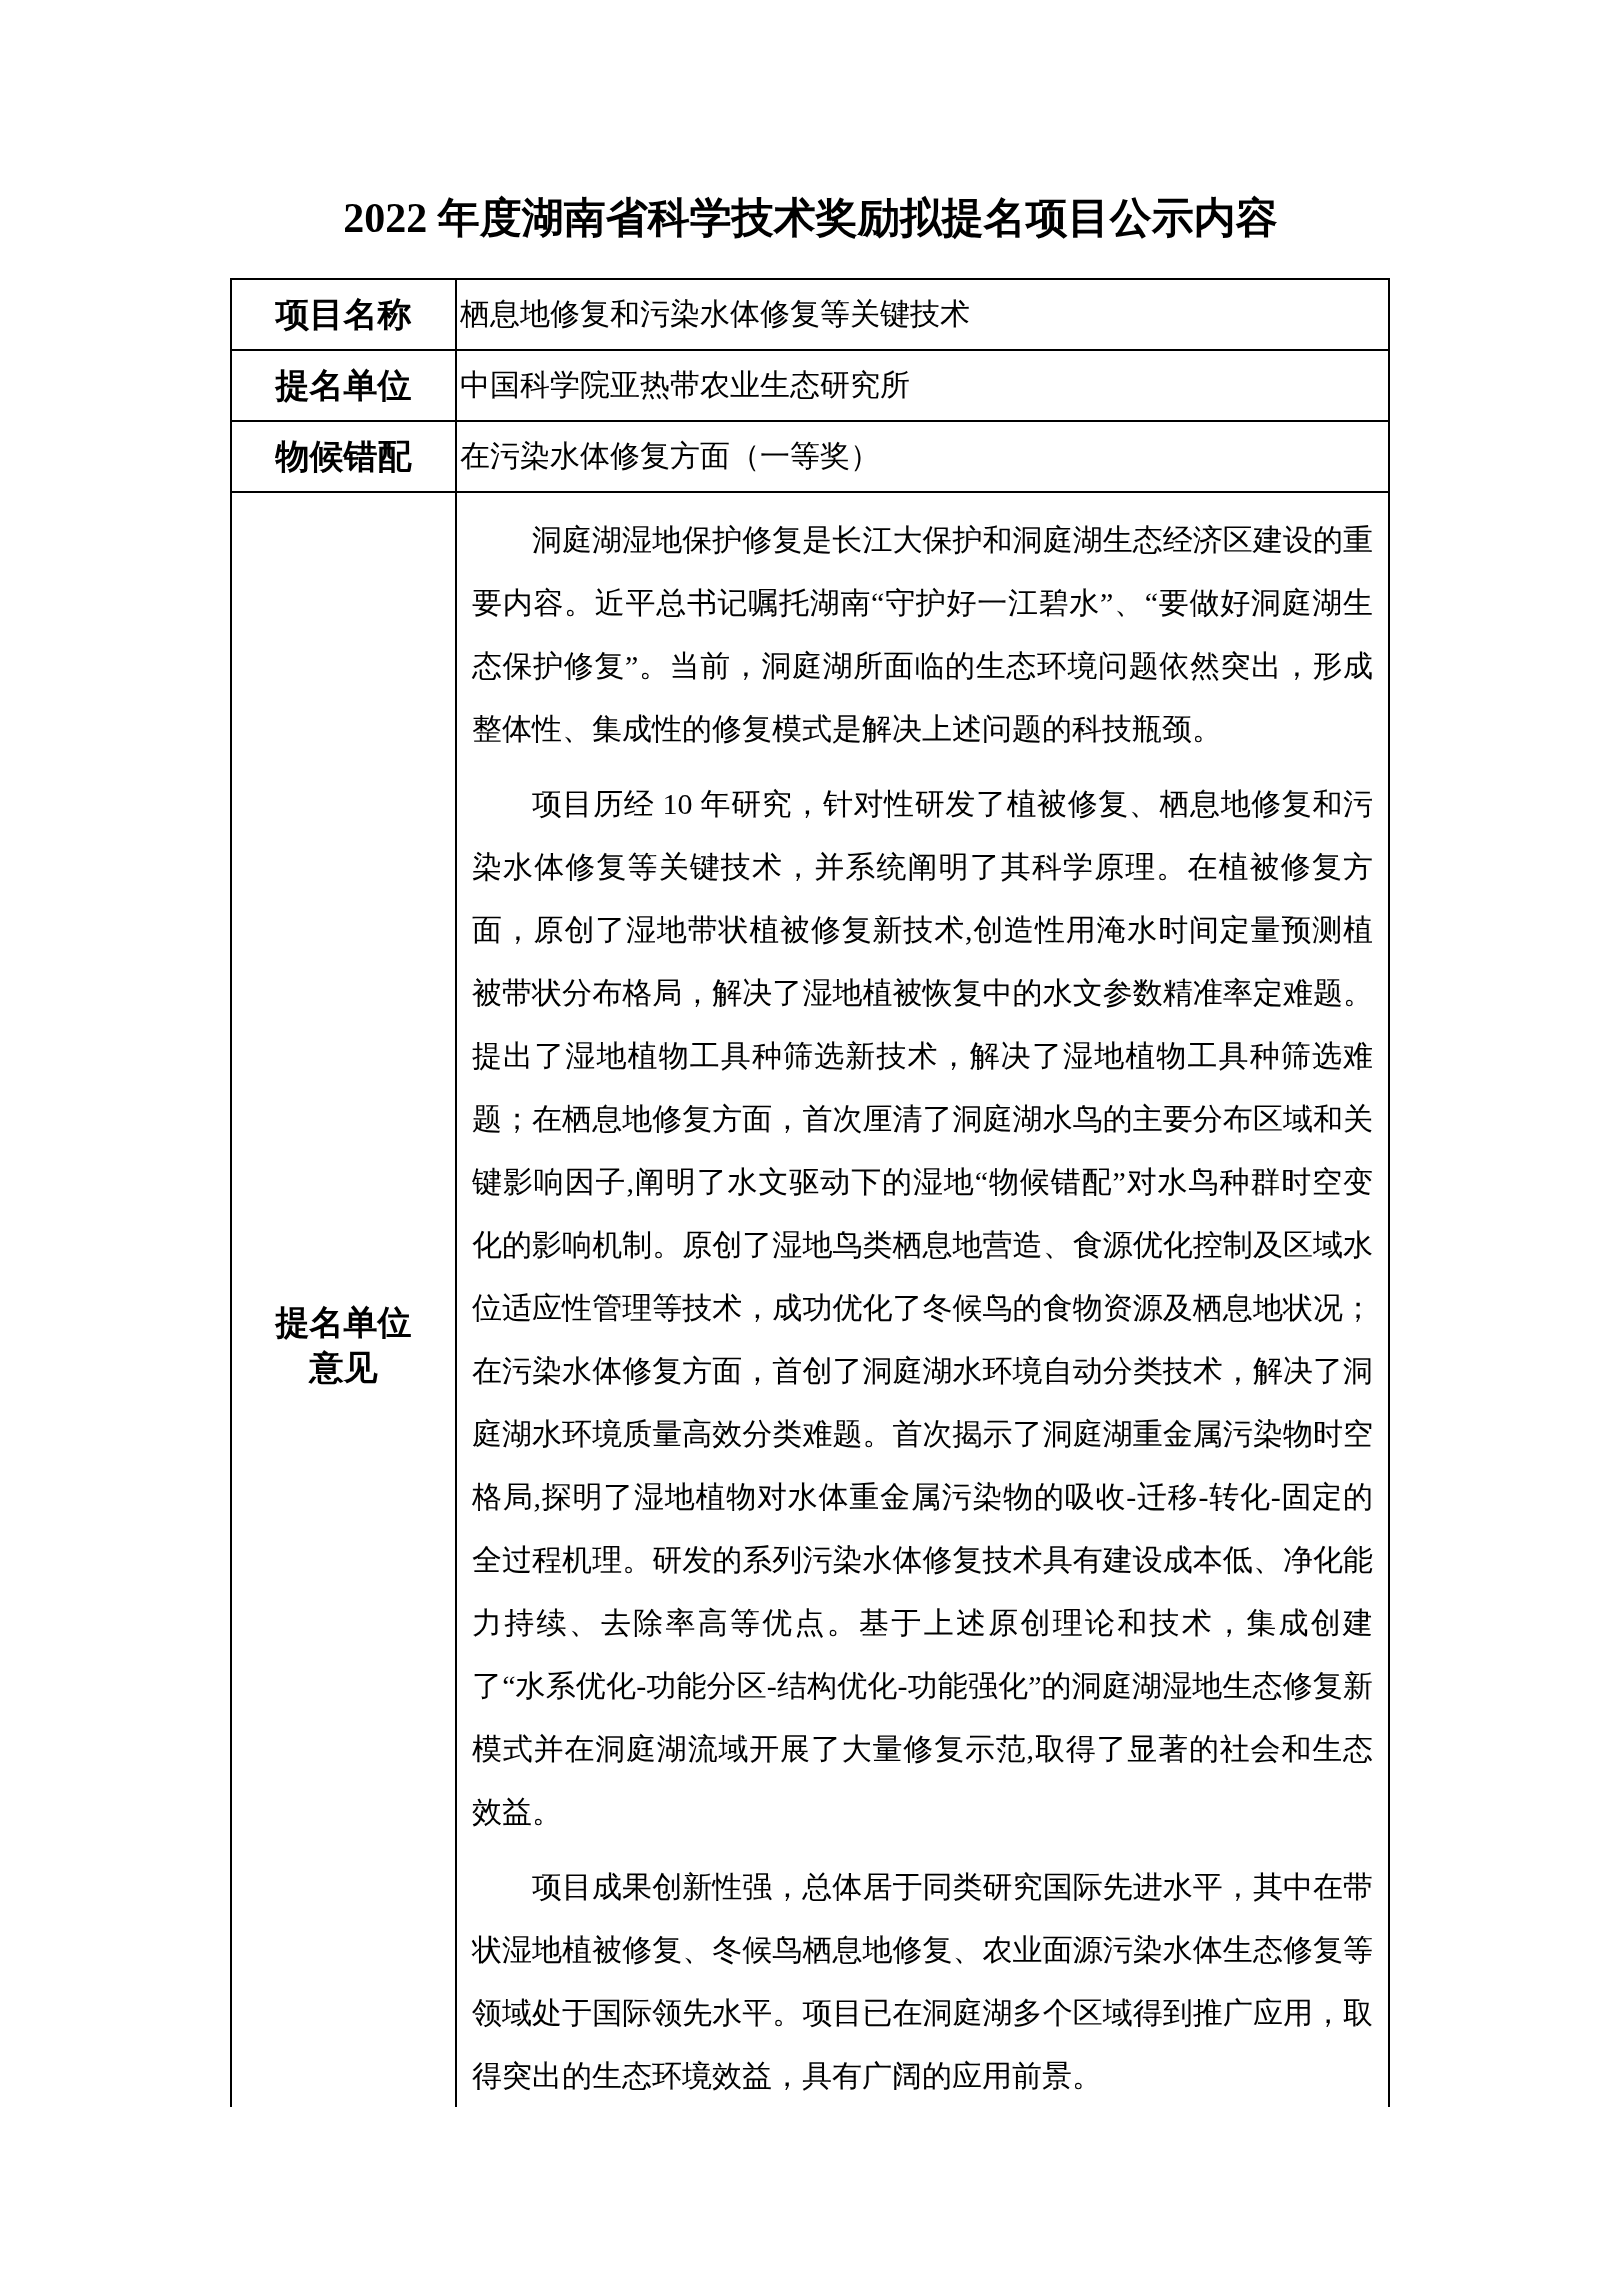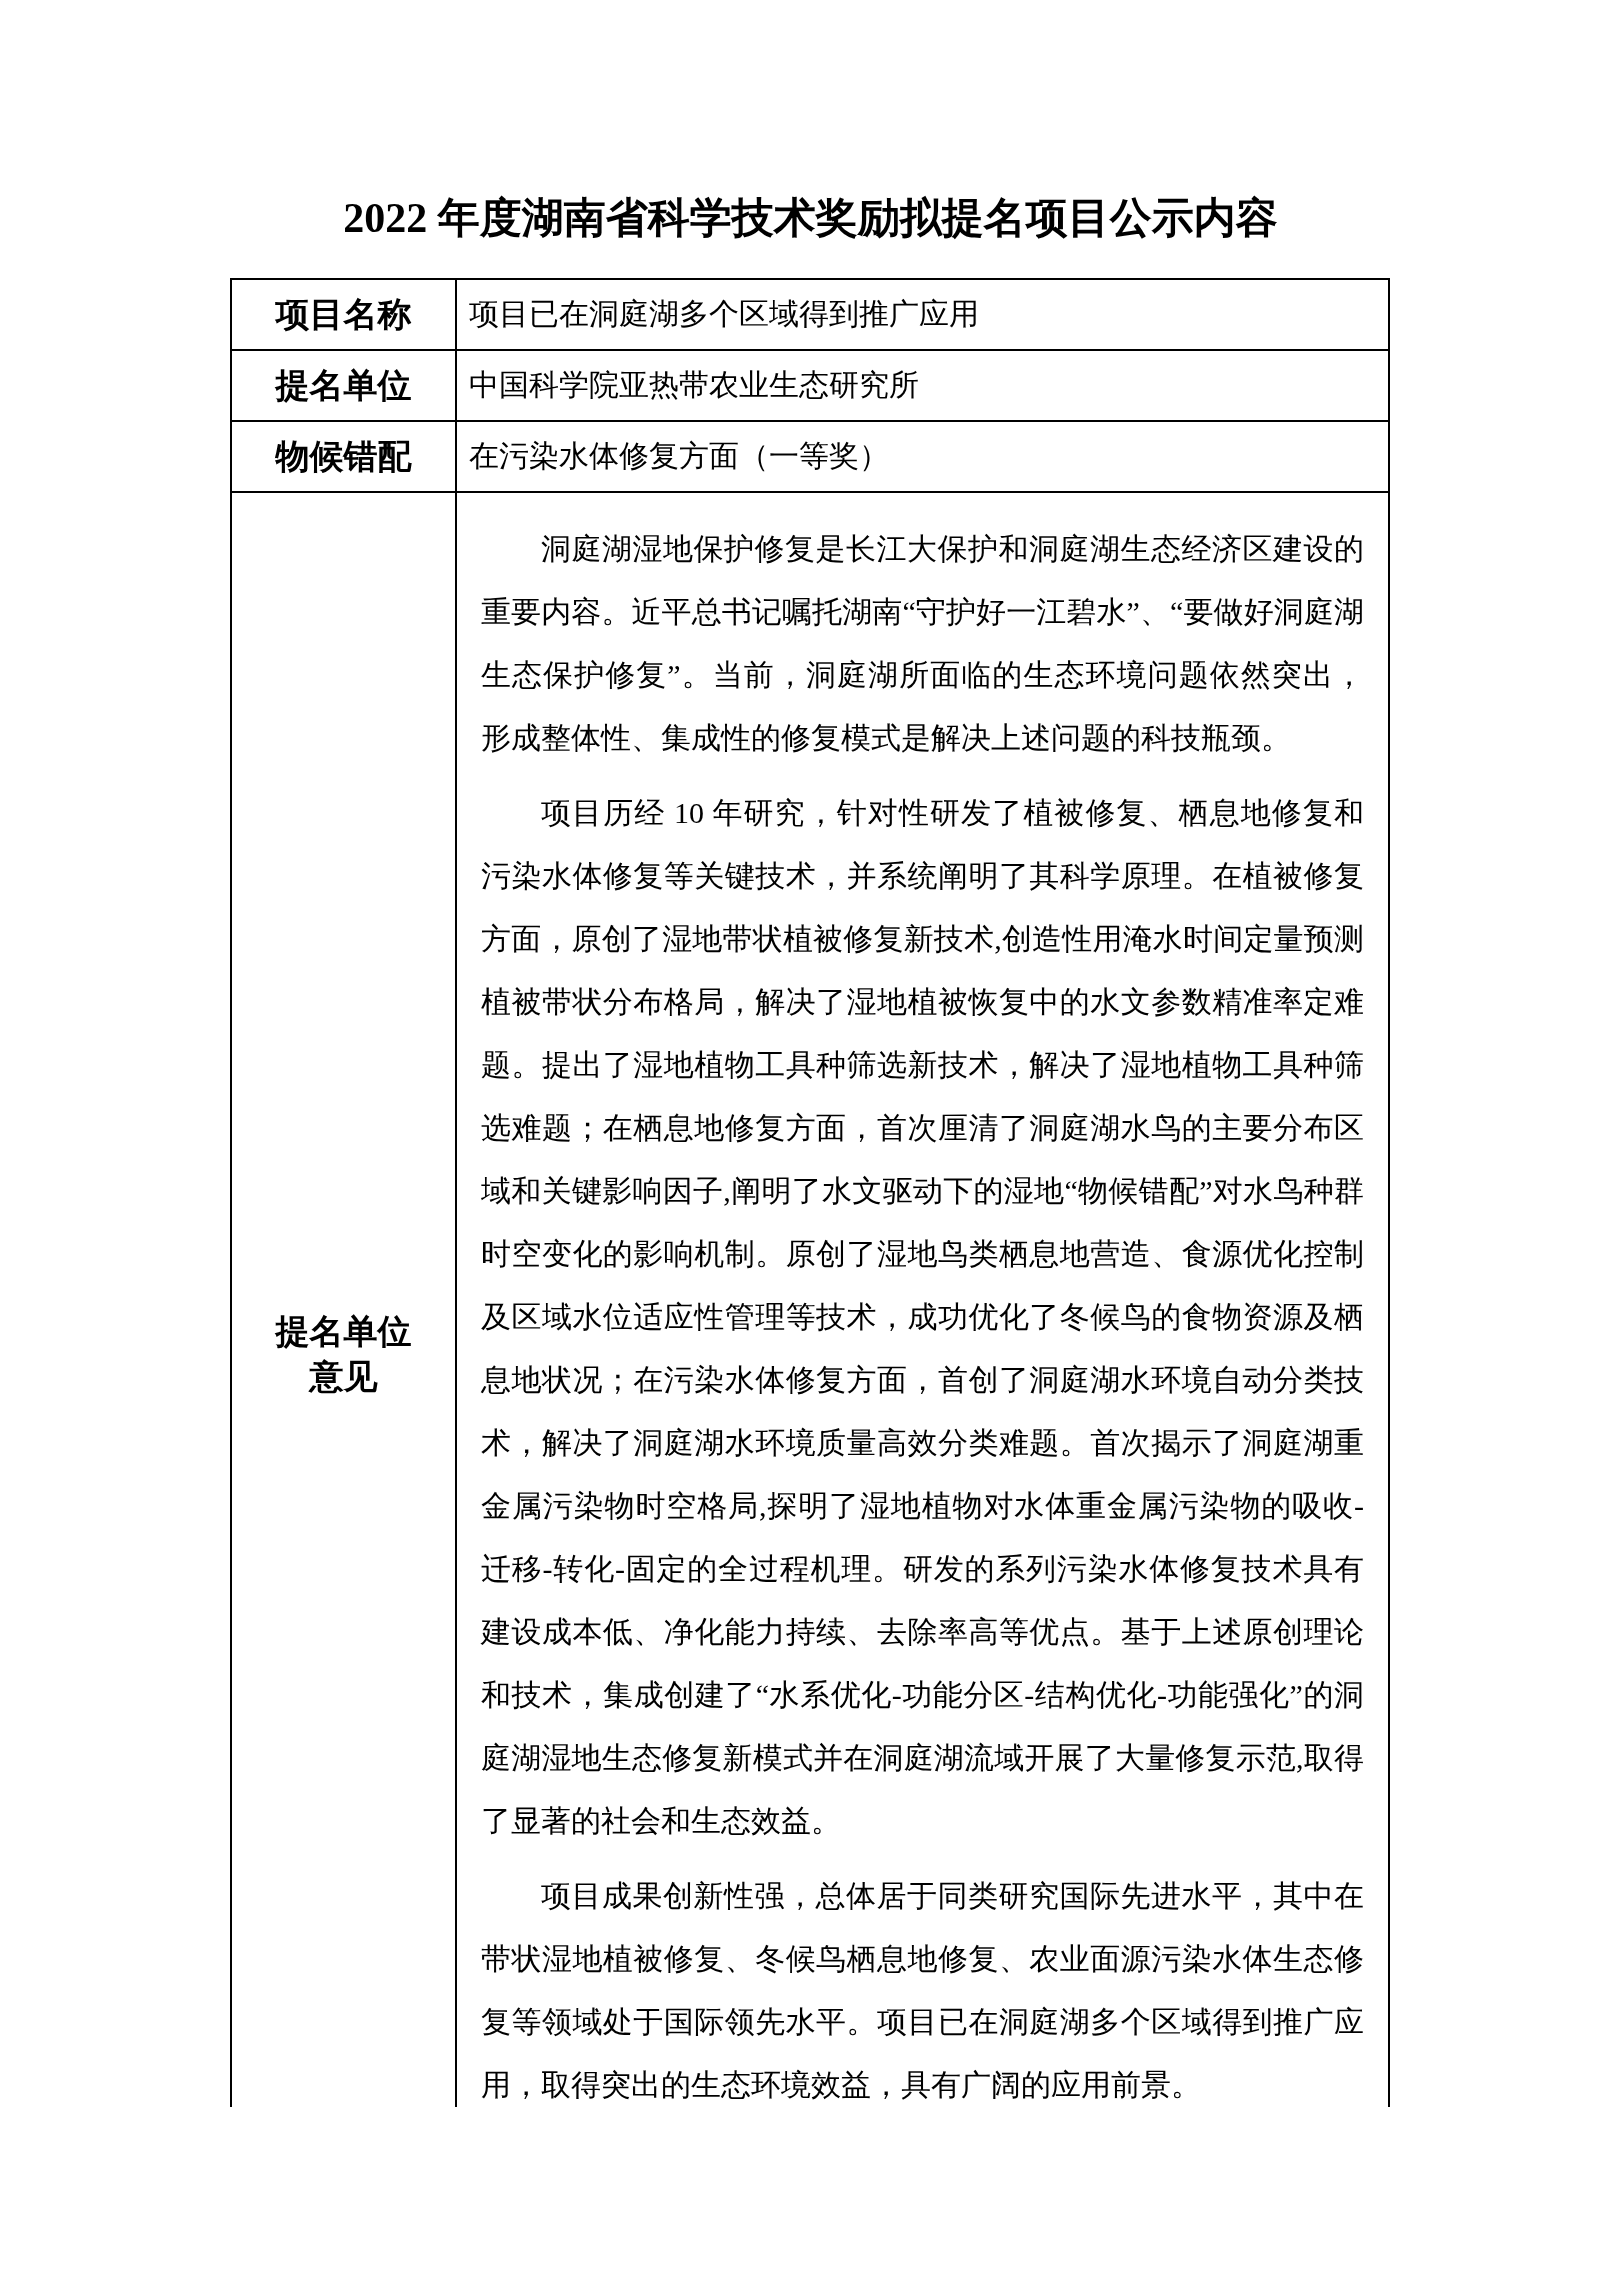--- a/index.html
+++ b/index.html
@@ -28,21 +28,21 @@
   }
   table.doc-table {
     border-collapse: collapse;
     table-layout: fixed;
     margin-left: 230px;
     margin-top: 35px;
     width: 1160px;
   }
   table.doc-table td {
     border: 2.9px solid #000000;
-    padding: 12px;
+    padding: 3px;
   }
   tr.header-row {
     height: 71px;
   }
   td.label-cell {
     width: 225px;
     text-align: center;
     vertical-align: middle;
     font-weight: bold;
     font-size: 34px;
@@ -74,21 +74,21 @@
 <body>
 
 <div class="sheet">
 
   <h1 class="page-title">2022 年度湖南省科学技术奖励拟提名项目公示内容</h1>
 
   <table class="doc-table">
     <tbody>
       <tr class="header-row">
         <td class="label-cell">项目名称</td>
-        <td class="value-cell">项目已在洞庭湖多个区域得到推广应用</td>
+        <td class="value-cell">栖息地修复和污染水体修复等关键技术</td>
       </tr>
 
       <tr class="header-row">
         <td class="label-cell">提名单位</td>
         <td class="value-cell">中国科学院亚热带农业生态研究所</td>
       </tr>
 
       <tr class="header-row">
         <td class="label-cell">物候错配</td>
         <td class="value-cell">在污染水体修复方面（一等奖）</td>

